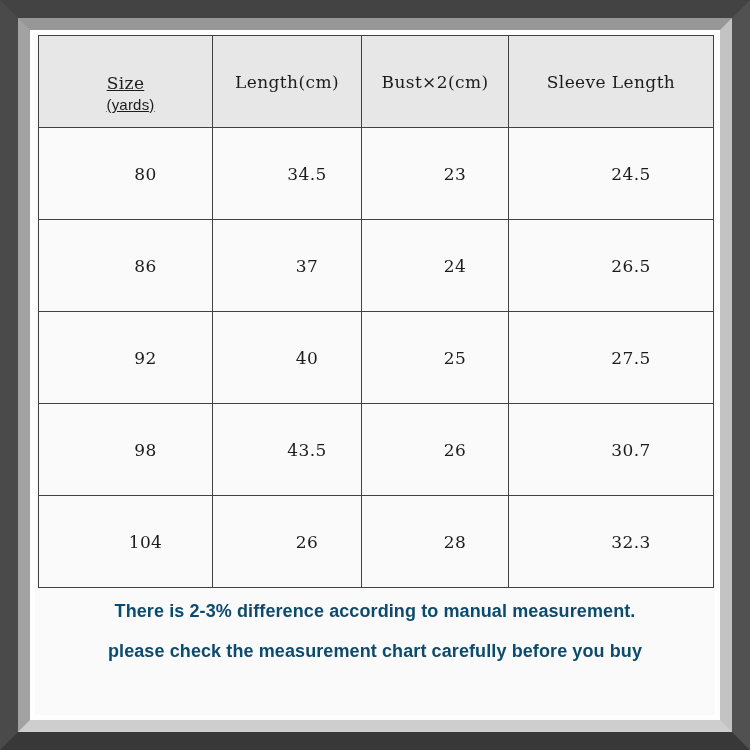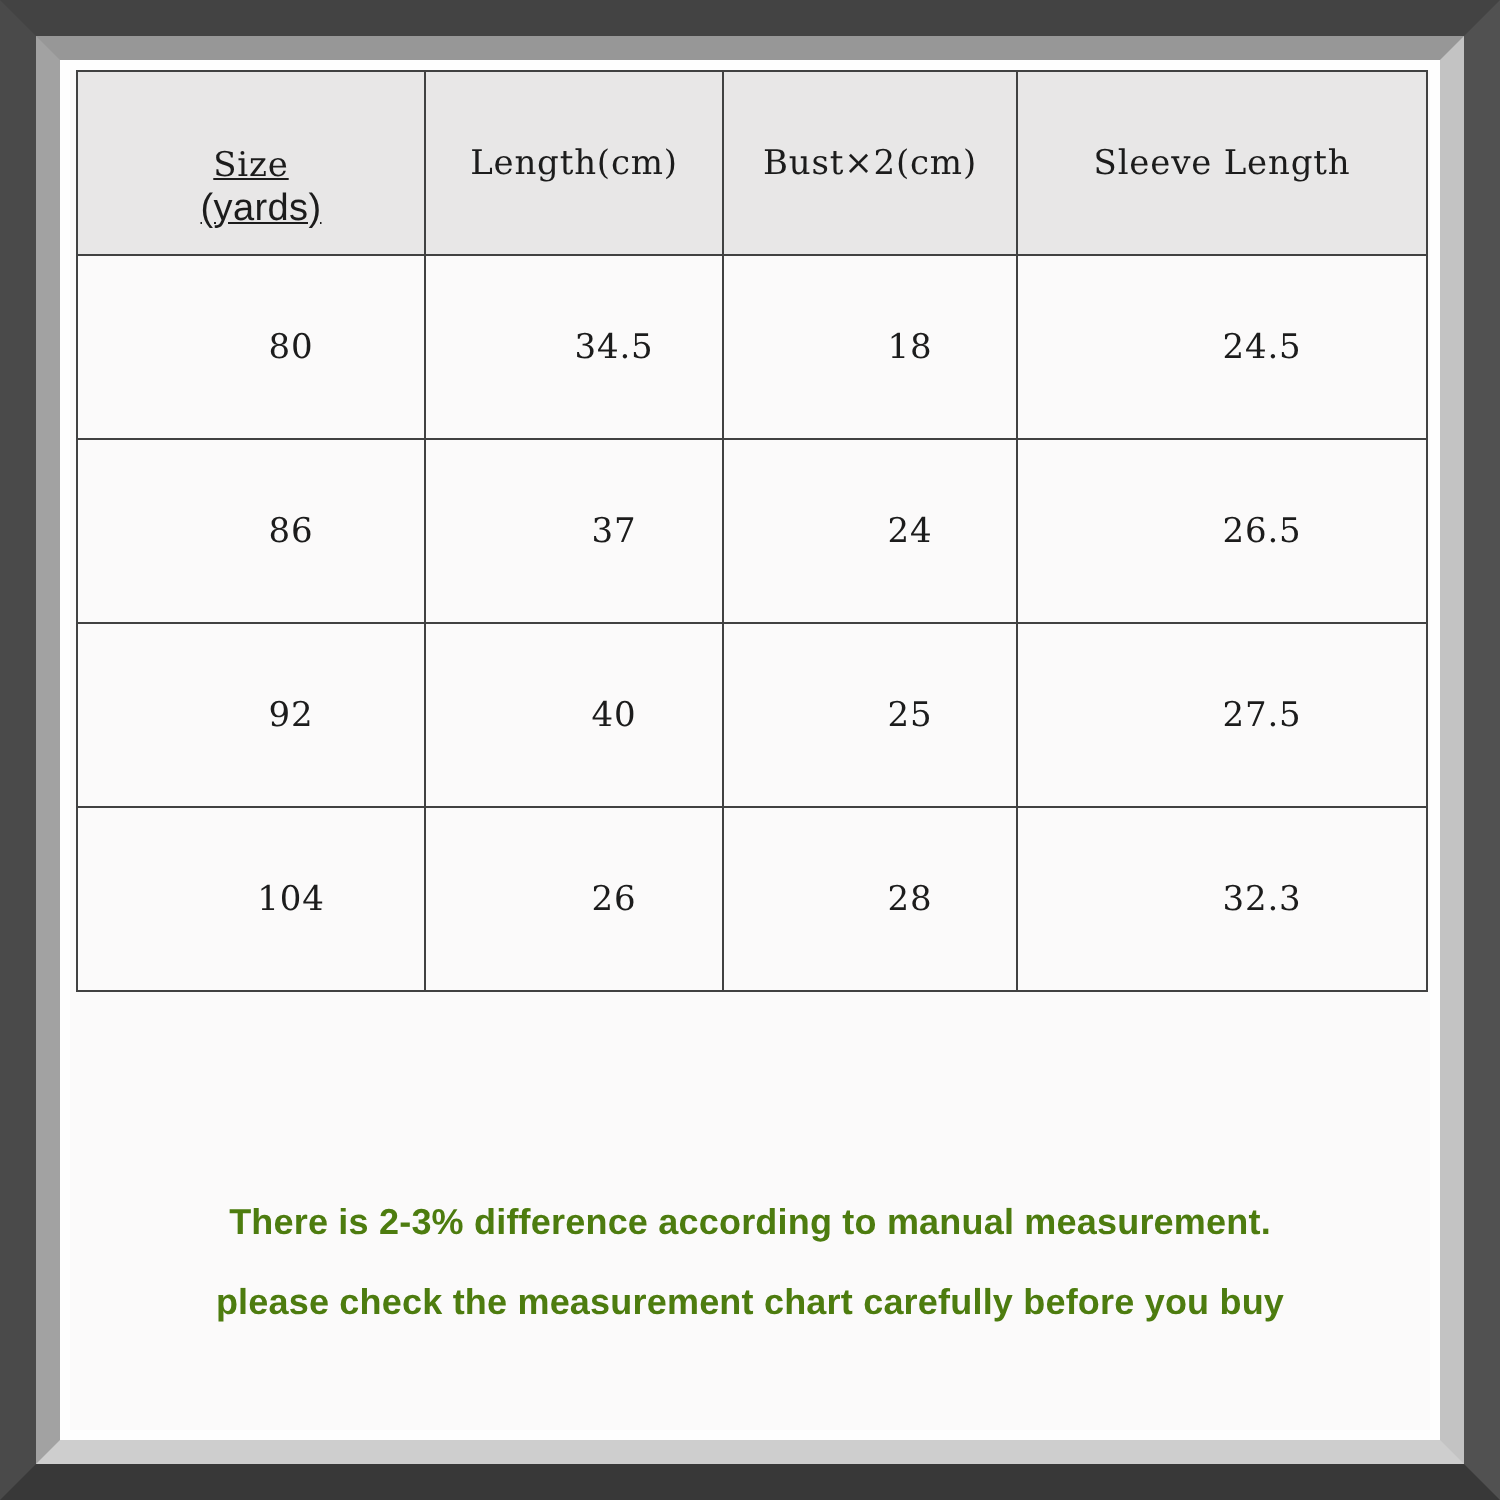--- a/index.html
+++ b/index.html
@@ -59,36 +59,36 @@
   }
   table.size-table thead tr { height: 92px; }
   table.size-table tbody tr { height: 92px; }
   table.size-table th { background: #e8e7e7; }
   table.size-table td { background: transparent; padding-left: 40px; }
 
   .hdr-two { margin-top: 24px; line-height: 22px; text-decoration: underline; }
   .hdr-two .sub {
     display: block;
     font-family: "Liberation Sans", sans-serif;
-    font-size: 19px;
+    font-size: 15px;
     letter-spacing: 0.2px;
     margin-left: 10px;
   }
 
   
   .notes {
     position: absolute;
     left: 0;
     right: 0;
     top: 556px;
     text-align: center;
     font-family: "Liberation Sans", sans-serif;
     font-weight: 700;
     font-size: 18px;
-    color: #4d7c0f;
+    color: #0c4a6e;
   }
   .notes p { margin: 0; line-height: 40px; letter-spacing: 0.1px; }
 </style>
 </head>
 <body>
 
 <div class="page">
   <div class="frame-outer">
     <div class="frame-band">
       <div class="frame-white">
@@ -110,34 +110,40 @@
               </th>
               <th>Length(cm)</th>
               <th>Bust×2(cm)</th>
               <th>Sleeve Length</th>
             </tr>
           </thead>
           <tbody>
             <tr>
               <td>80</td>
               <td>34.5</td>
-              <td>18</td>
+              <td>23</td>
               <td>24.5</td>
             </tr>
             <tr>
               <td>86</td>
               <td>37</td>
               <td>24</td>
               <td>26.5</td>
             </tr>
             <tr>
               <td>92</td>
               <td>40</td>
               <td>25</td>
               <td>27.5</td>
+            </tr>
+            <tr>
+              <td>98</td>
+              <td>43.5</td>
+              <td>26</td>
+              <td>30.7</td>
             </tr>
             <tr>
               <td>104</td>
               <td>26</td>
               <td>28</td>
               <td>32.3</td>
             </tr>
           </tbody>
         </table>
 

